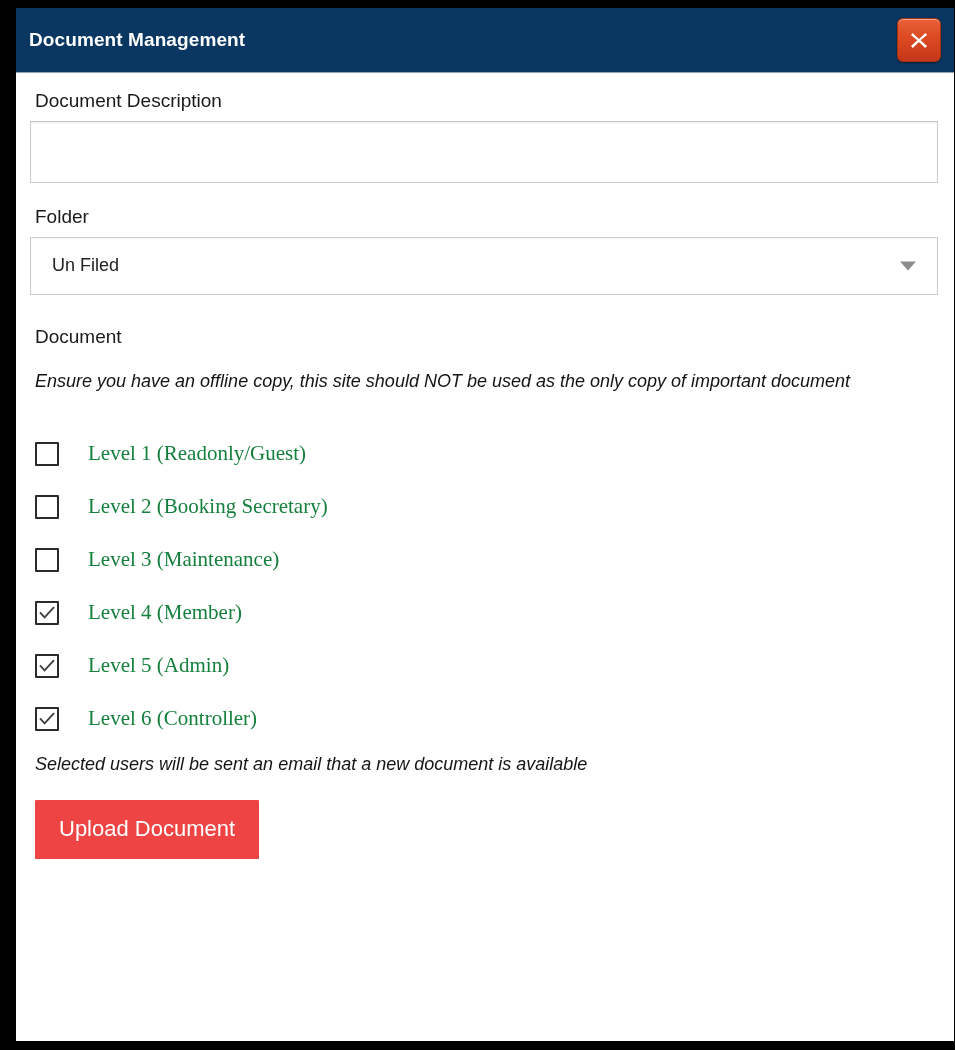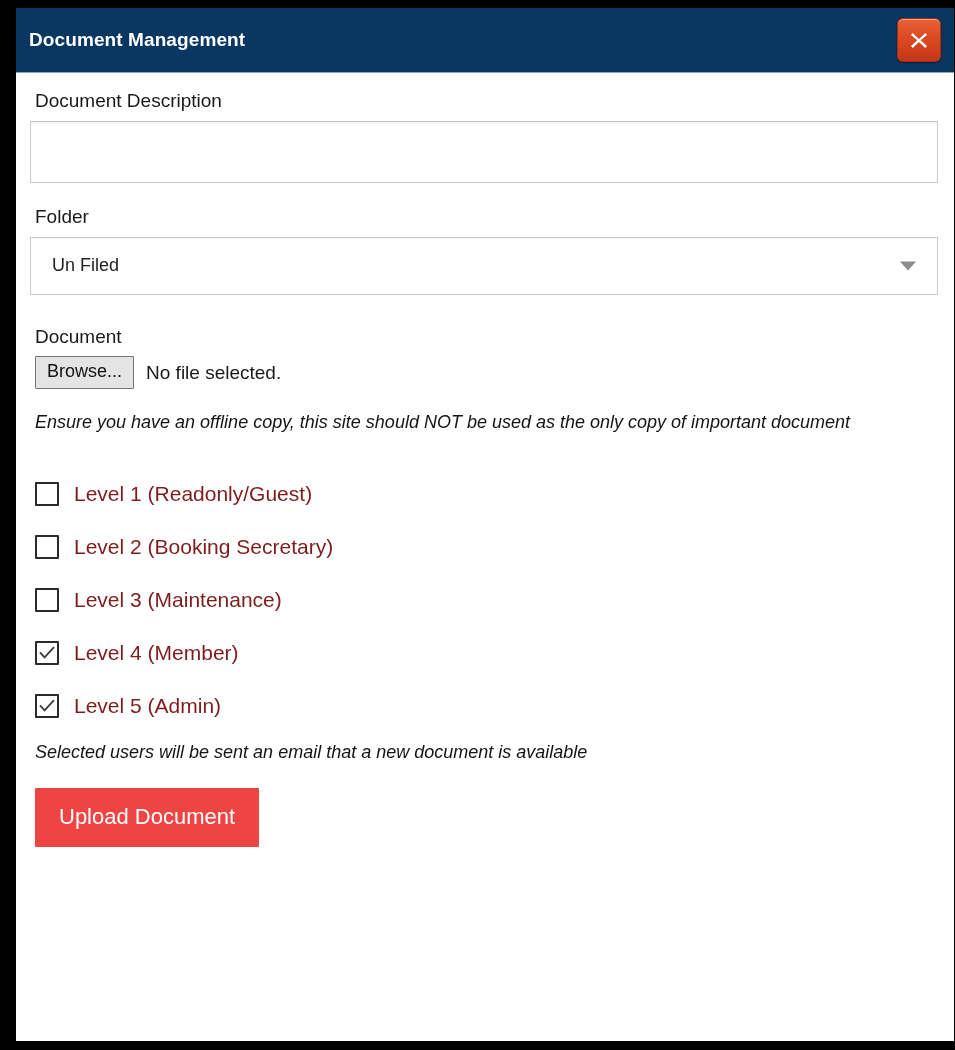--- a/index.html
+++ b/index.html
@@ -197,24 +197,25 @@
     border-radius: 1px;
   }
   .checkbox-box svg {
     position: absolute;
     left: 1px;
     top: 1px;
     display: block;
   }
   .checkbox-text {
     font-size: 21px;
-    color: #7f1d1d;
-    margin-left: 15px;
+    color: #15803d;
+    margin-left: 29px;
     user-select: none;
     white-space: nowrap;
+    font-family: Liberation Serif, serif;
   }
 
   .note-email {
     font-size: 18px;
     font-style: italic;
     color: #141414;
     margin: 6px 5px 0 5px;
     line-height: 1.5;
   }
 
@@ -261,24 +262,20 @@
       <div class="field-label">Folder</div>
       <div class="select-wrap">
         <span class="select-value">Un Filed</span>
         <span class="select-arrow"></span>
       </div>
 
       <div class="spacer-30"></div>
 
       
       <div class="field-label">Document</div>
-      <div class="file-row">
-        <button class="browse-button">Browse...</button>
-        <span class="file-status">No file selected.</span>
-      </div>
       <div class="note">Ensure you have an offline copy, this site should NOT be used as the only copy of important document</div>
 
       <div class="spacer-30"></div>
 
       
       <div class="checkbox-list">
 
         <div class="checkbox-row">
           <span class="checkbox-box"></span>
           <span class="checkbox-text">Level 1 (Readonly/Guest)</span>
@@ -305,20 +302,28 @@
 
         <div class="checkbox-row">
           <span class="checkbox-box">
             <svg width="18" height="18" viewBox="0 0 18 18">
               <path d="M2 8.4 L6.6 13.4 L16 3.2" fill="none" stroke="#3f3f3f" stroke-width="1.9"></path>
             </svg>
           </span>
           <span class="checkbox-text">Level 5 (Admin)</span>
         </div>
 
+        <div class="checkbox-row">
+          <span class="checkbox-box">
+            <svg width="18" height="18" viewBox="0 0 18 18">
+              <path d="M2 8.4 L6.6 13.4 L16 3.2" fill="none" stroke="#3f3f3f" stroke-width="1.9"></path>
+            </svg>
+          </span>
+          <span class="checkbox-text">Level 6 (Controller)</span>
+        </div>
 
       </div>
 
       <div class="note-email">Selected users will be sent an email that a new document is available</div>
 
       <button class="upload-button">Upload Document</button>
 
     </div>
   </div>
 </div>

